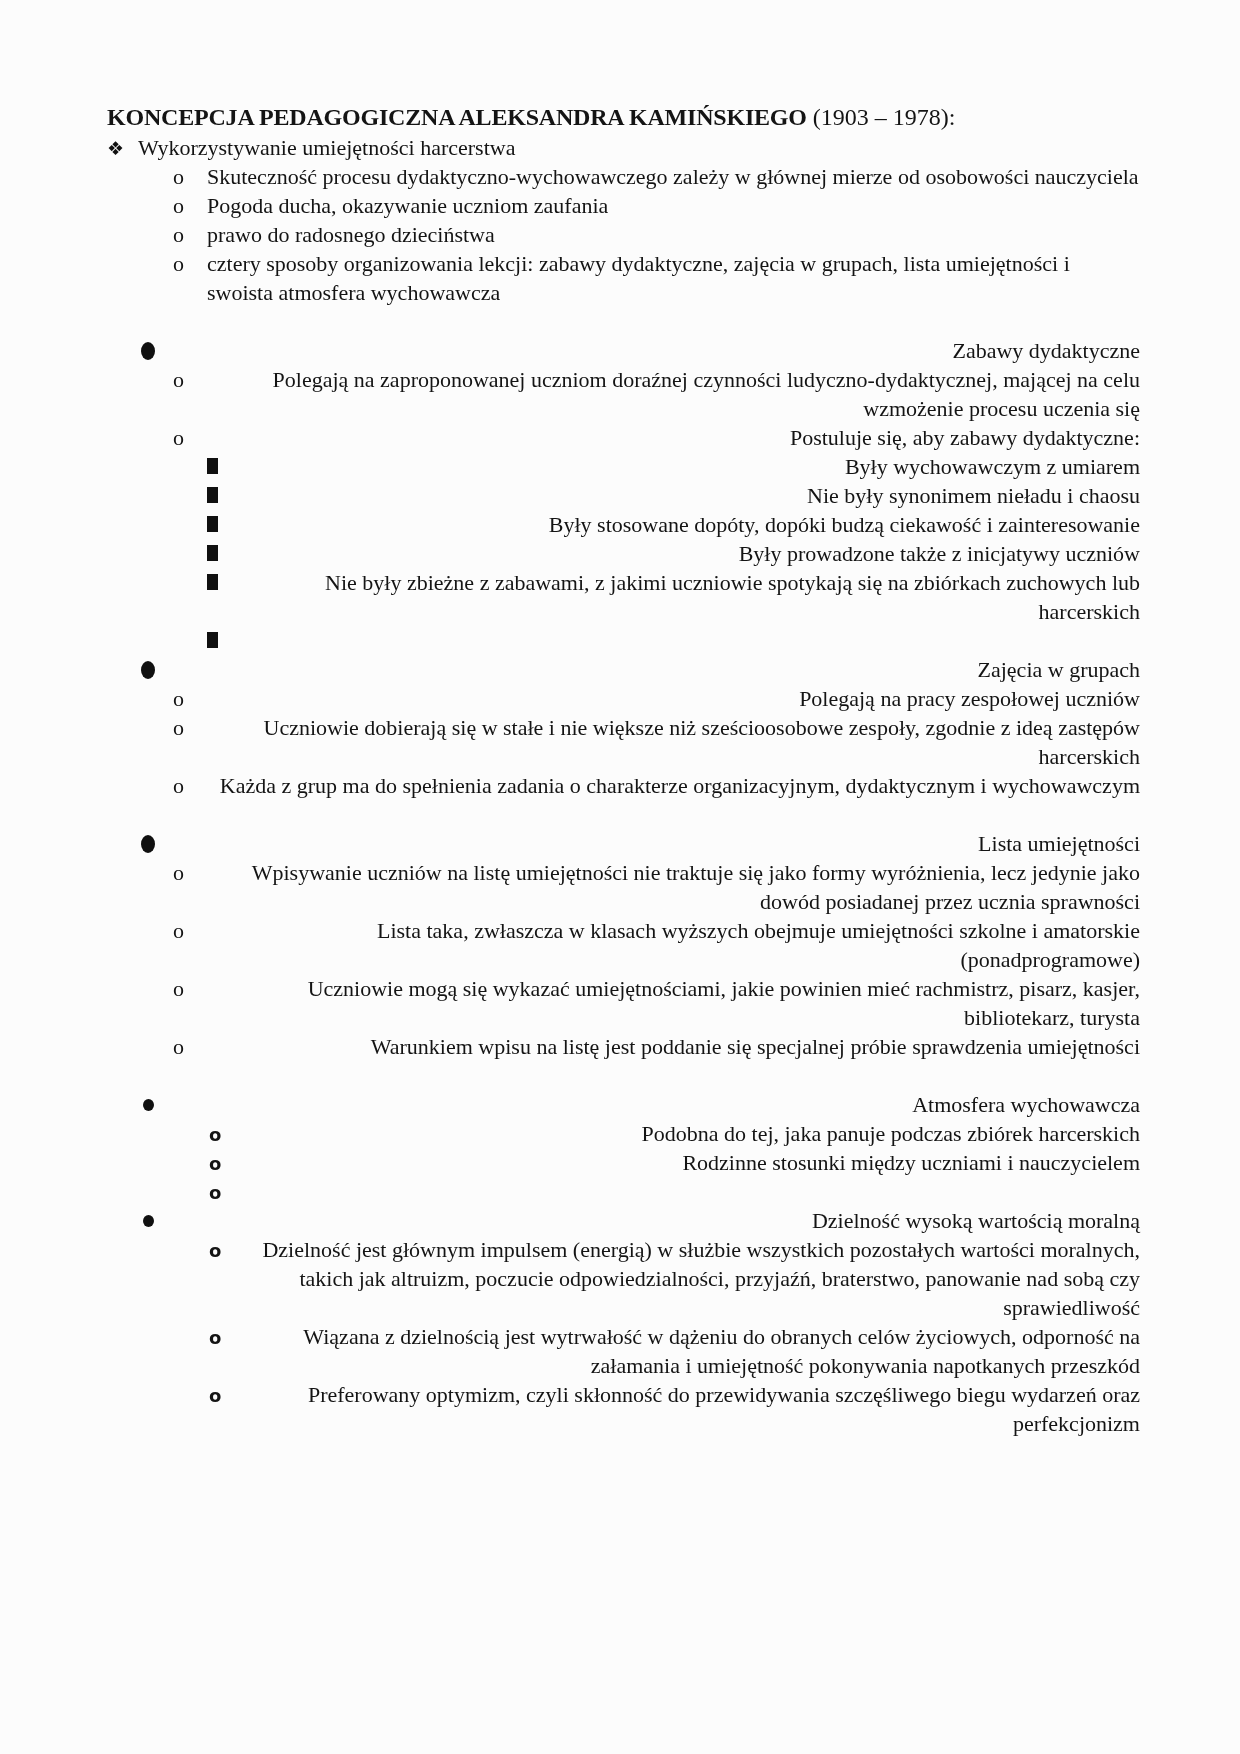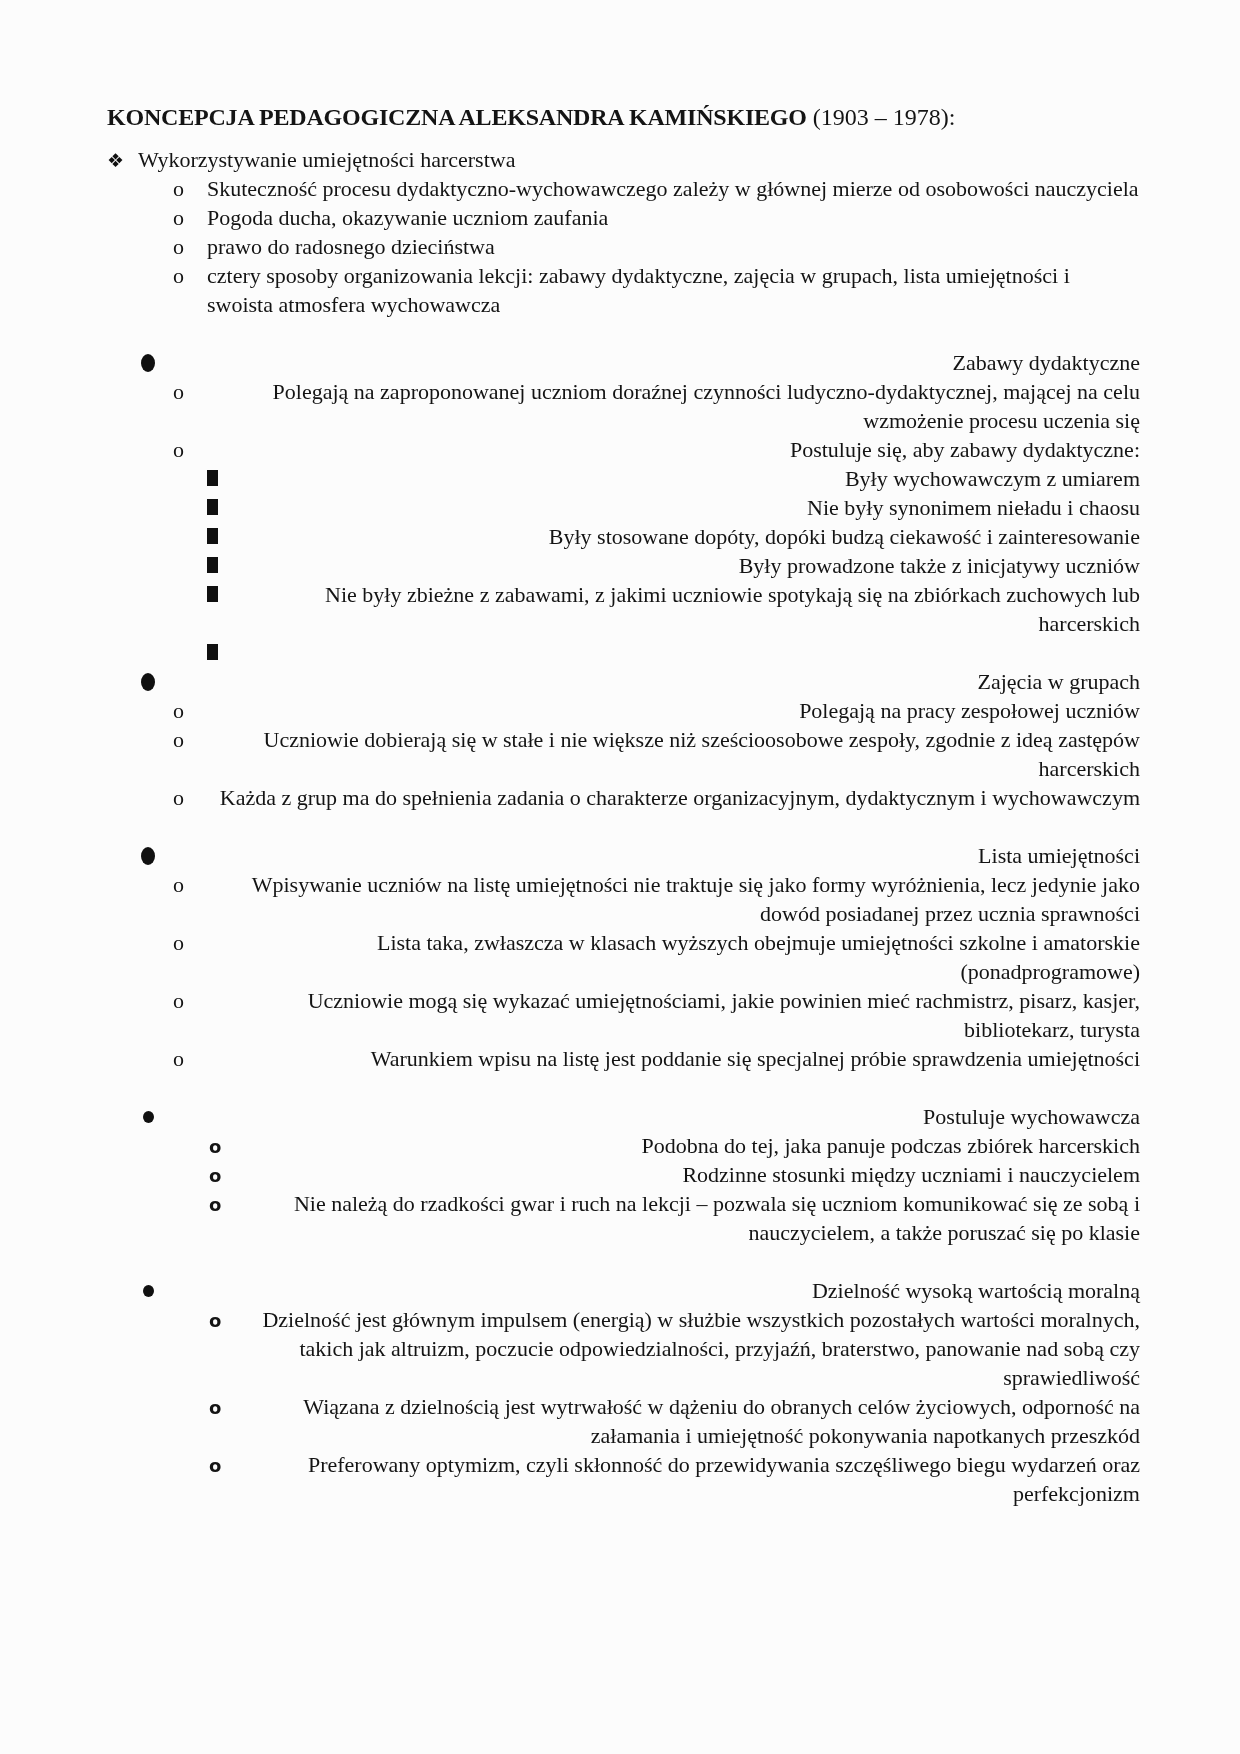--- a/index.html
+++ b/index.html
@@ -7,21 +7,21 @@
     width: 1240px; height: 1754px;
     background: #fcfcfc;
     color: #141414;
     font-family: "Liberation Serif", serif;
     font-size: 22px;
     line-height: 29px;
     overflow: hidden;
   }
   .page { padding: 102px 100px 0 107px; }
 
-  .title { margin: 0 0 13px 0; font-size: 24px; line-height: 30px; }
+  .title { margin: 0 0 1px 0; font-size: 24px; line-height: 30px; }
   .title .b { font-weight: bold; letter-spacing: -0.2px; }
 
   .section + .section { margin-top: 29px; text-align: right; }
 
   .row { position: relative; }
 
   
   .head.diamond { padding-left: 31px; }
   .head.diamond .bullet {
     position: absolute; left: 0; top: 1px;
@@ -91,24 +91,24 @@
         <div class="row item m-o"><span class="imarker">o</span><span class="itext">Każda z grup ma do spełnienia zadania o charakterze organizacyjnym, dydaktycznym i wychowawczym</span></div>
       </div>
       <div class="section">
         <div class="row head disc"><span class="bullet"></span><span class="htext">Lista umiejętności</span></div>
         <div class="row item m-o"><span class="imarker">o</span><span class="itext">Wpisywanie uczniów na listę umiejętności nie traktuje się jako formy wyróżnienia, lecz jedynie jako dowód posiadanej przez ucznia sprawności</span></div>
         <div class="row item m-o"><span class="imarker">o</span><span class="itext">Lista taka, zwłaszcza w klasach wyższych obejmuje umiejętności szkolne i amatorskie (ponadprogramowe)</span></div>
         <div class="row item m-o"><span class="imarker">o</span><span class="itext">Uczniowie mogą się wykazać umiejętnościami, jakie powinien mieć rachmistrz, pisarz, kasjer, bibliotekarz, turysta</span></div>
         <div class="row item m-o"><span class="imarker">o</span><span class="itext">Warunkiem wpisu na listę jest poddanie się specjalnej próbie sprawdzenia umiejętności</span></div>
       </div>
       <div class="section">
-        <div class="row head disc-small"><span class="bullet"></span><span class="htext">Postuluje wychowawcza</span></div>
+        <div class="row head disc-small"><span class="bullet"></span><span class="htext">Atmosfera wychowawcza</span></div>
         <div class="row item m-o_bold"><span class="imarker">o</span><span class="itext">Podobna do tej, jaka panuje podczas zbiórek harcerskich</span></div>
         <div class="row item m-o_bold"><span class="imarker">o</span><span class="itext">Rodzinne stosunki między uczniami i nauczycielem</span></div>
-        <div class="row item m-o_bold"><span class="imarker">o</span><span class="itext">Nie należą do rzadkości gwar i ruch na lekcji – pozwala się uczniom komunikować się ze sobą i nauczycielem, a także poruszać się po klasie</span></div>
+        <div class="row item m-o_bold"><span class="imarker">o</span></div>
       </div>
       <div class="section">
         <div class="row head disc-small"><span class="bullet"></span><span class="htext">Dzielność wysoką wartością moralną</span></div>
         <div class="row item m-o_bold"><span class="imarker">o</span><span class="itext">Dzielność jest głównym impulsem (energią) w służbie wszystkich pozostałych wartości moralnych, takich jak altruizm, poczucie odpowiedzialności, przyjaźń, braterstwo, panowanie nad sobą czy sprawiedliwość</span></div>
         <div class="row item m-o_bold"><span class="imarker">o</span><span class="itext">Wiązana z dzielnością jest wytrwałość w dążeniu do obranych celów życiowych, odporność na załamania i umiejętność pokonywania napotkanych przeszkód</span></div>
         <div class="row item m-o_bold"><span class="imarker">o</span><span class="itext">Preferowany optymizm, czyli skłonność do przewidywania szczęśliwego biegu wydarzeń oraz perfekcjonizm</span></div>
       </div>
     </div>
 </div>
 

